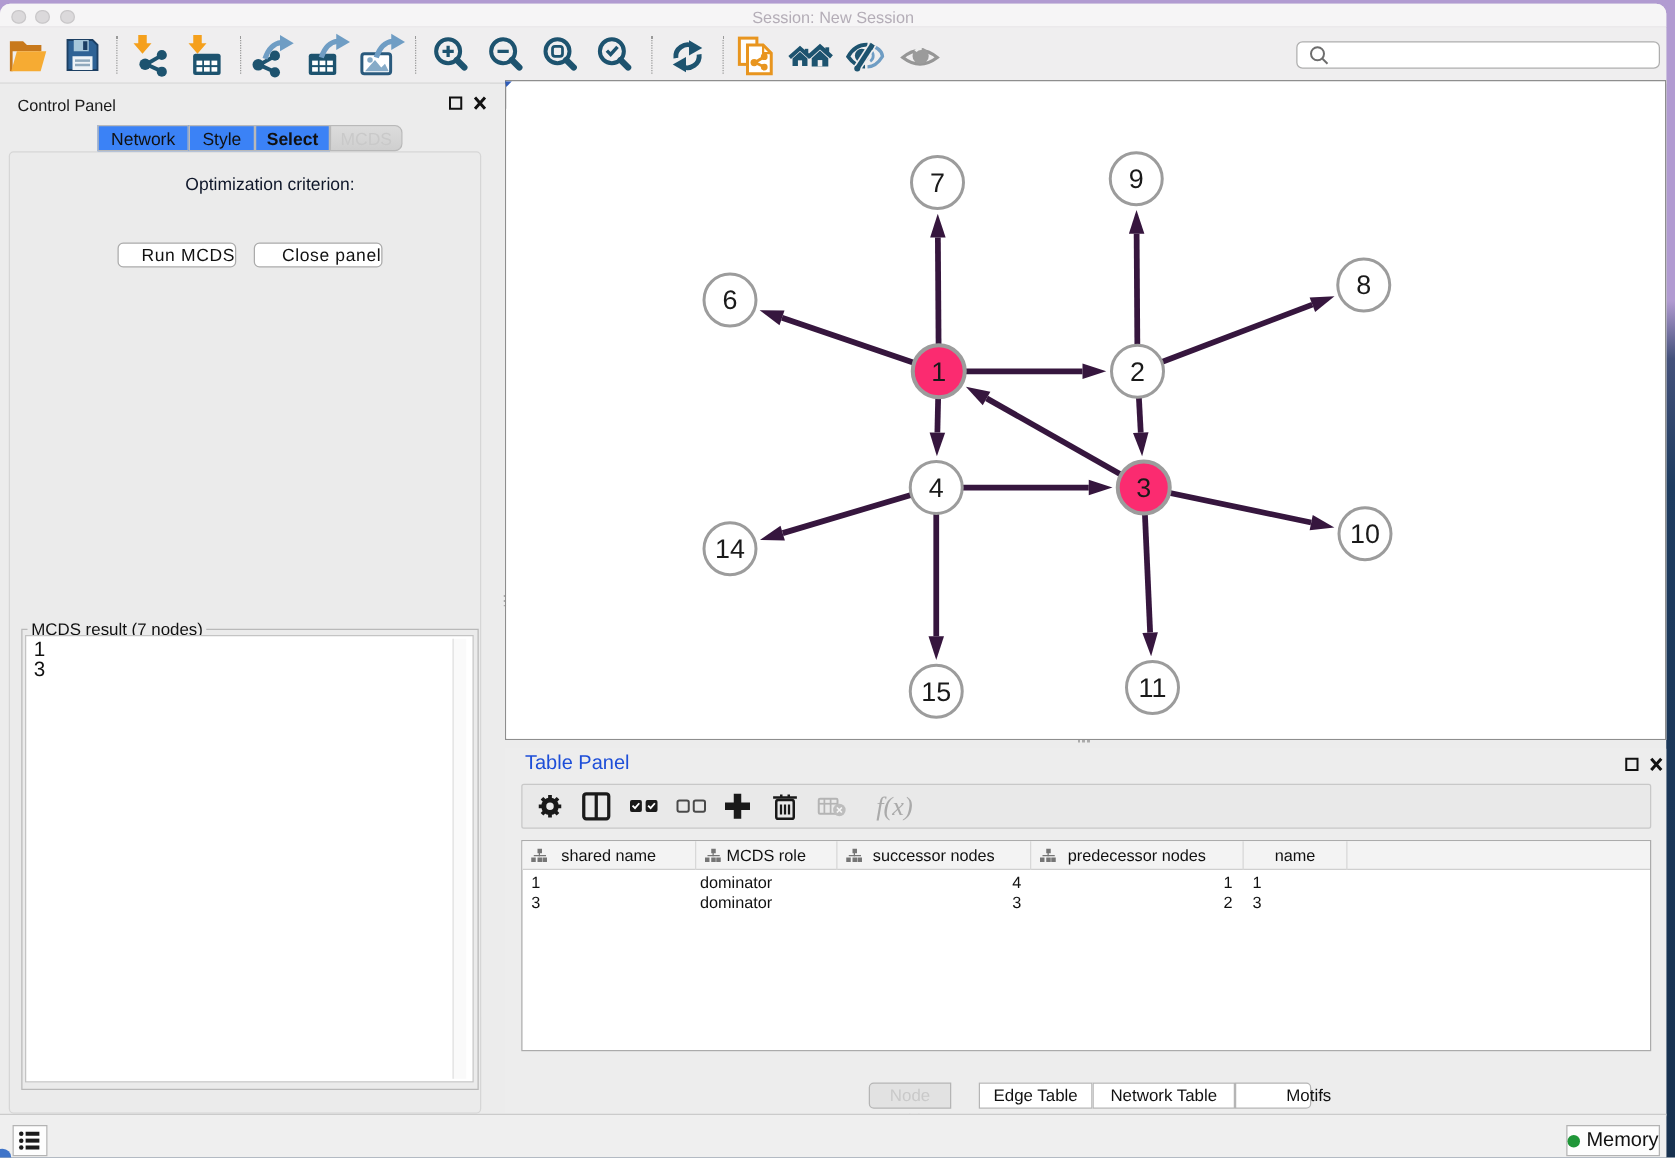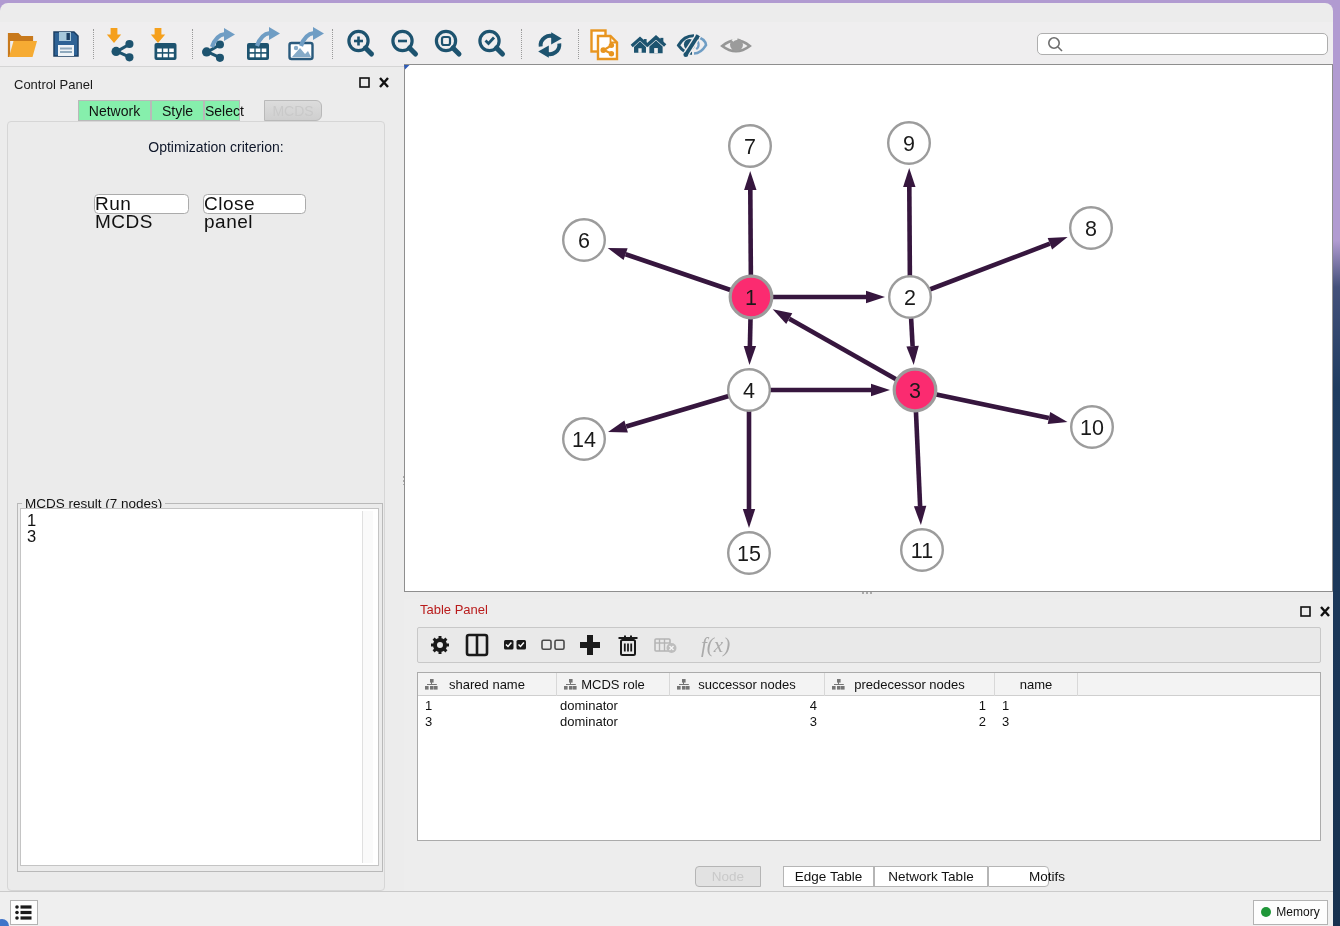--- a/index.html
+++ b/index.html
@@ -12,67 +12,73 @@
 .tl { position:absolute; top:4.5px; width:11.5px; height:11.5px; border-radius:50%; background:#dbd9db; border:1px solid #c9c7c9; }
 #wtitle { position:absolute; top:3px; width:100%; text-align:center; font-size:13px; color:#b4adb7; }
 
 #toolbar { position:absolute; left:0; top:19px; width:100%; height:45px; background:#efeeef; border-bottom:1px solid #d5d5d5; }
 .sep { position:absolute; top:7px; height:30px; width:0; border-left:1px dotted #9a9a9a; }
 #search { position:absolute; left:1037px; top:11px; width:291px; height:22px; background:#fff; border:1px solid #aeaeae; border-radius:5px; }
 
 #cpanel { position:absolute; left:0; top:64px; width:392px; height:829px; background:#ececec; }
 #cp-title { position:absolute; left:14px; top:10px; font-size:13px; color:#1a1a1a; }
 #cp-tabs { position:absolute; left:78px; top:33px; height:21px; }
-.tab { position:absolute; top:0; height:21px; background:#86efac; border:1px solid #b9b9b9; font-size:14px; color:#111; text-align:center; line-height:20px; }
+.tab { position:absolute; top:0; height:21px; background:#3b82f6; border:1px solid #b9b9b9; font-size:14px; color:#111; text-align:center; line-height:20px; }
 #tab-mcds { background:linear-gradient(#dcdcdc,#cfcfcf); color:#c9c9c9; border-radius:0 6px 6px 0; }
 #cp-inner { position:absolute; left:7px; top:54px; width:378px; height:770px; background:#ebebeb; border:1px solid #d6d6d6; border-radius:4px; }
 #opt-label { position:absolute; left:0; top:72px; width:100%; text-align:center; font-size:14px; color:#0f172a;padding-left:40px; }
 #opt-select { position:absolute; left:44px; top:95px; width:312px; height:20px; background:#fff; border:1px solid #a9a9a9; border-radius:4px; font-size:14px; color:#111; line-height:18px; padding-left:13px; }
-.btn { position:absolute; top:127px; height:20px; background:#fff; border:1px solid #ababab; border-radius:4.5px; font-size:19px; color:#111; text-align:left; line-height:18px; letter-spacing:0.5px; }
+.btn { position:absolute; top:127px; height:20px; background:#fff; border:1px solid #ababab; border-radius:4.5px; font-size:14px; color:#111; text-align:right; line-height:18px; letter-spacing:0.5px; }
 #fieldset { position:absolute; left:17px; top:436px; width:366px; height:369px; }
 #fs-legend { position:absolute; left:5px; top:-7px; background:#ebebeb; padding:0 3px; font-size:13.5px; color:#111; }
 #fs-box { position:absolute; left:0; top:0; width:100%; height:100%; border:1px solid #b9b9b9; }
 #fs-text { position:absolute; left:3px; top:5px; width:359px; height:358px; background:#fff; border:1px solid #c4c4c4; font-size:16.5px; color:#111; padding:3px 0 0 6px; line-height:16px; }
 #fs-scroll { position:absolute; right:5px; top:2px; width:11px; height:352px; background:#fafafa; border-left:1px solid #e0e0e0; }
 
 
 #netwin { position:absolute; left:404px; top:61px; width:929px; height:528px; border:1px solid #8e8e8e; background:#fff; }
 #nw-title { position:absolute; left:0; top:0; width:100%; height:22px; background:linear-gradient(#ececec,#d2d2d2); border-bottom:1px solid #aaa; }
 #nw-name { position:absolute; top:4px; width:100%; text-align:center; font-size:13px; color:#111; }
 #nw-canvas { position:absolute; left:0; top:22px; width:927px; height:504px; background:#fff; }
 
 #tpanel { position:absolute; left:404px; top:596px; width:929px; height:294px; background:#ededed; }
-#tp-title { position:absolute; left:16px; top:3px; font-size:13px; color:#b91c1c; }
+#tp-title { position:absolute; left:16px; top:3px; font-size:16px; color:#1d4ed8; }
 #tp-toolbar { position:absolute; left:13px; top:28px; width:904px; height:36px; background:#e9e9e9; border:1px solid #c8c8c8; border-radius:2px; }
 #tp-table { position:absolute; left:13px; top:73px; width:904px; height:169px; background:#fff; border:1px solid #ababab; }
 #tp-header { position:absolute; left:0; top:0; width:902px; height:23px; background:#f3f3f3; border-bottom:1px solid #cfcfcf; }
 .th { position:absolute; top:0; height:23px; border-right:1px solid #d8d8d8; font-size:13px; color:#111; text-align:center; line-height:23px; }
 .th .treeic { position:absolute; left:7px; top:6px; margin:0; }
 .td { position:absolute; font-size:13px; color:#111; height:16px; line-height:16px; }
 #tp-tabs { position:absolute; left:0; top:267px; width:100%; height:21px; }
 .btab { position:absolute; top:0; height:21px; background:#fff; border:1px solid #b5b5b5; font-size:13.5px; color:#111; text-align:center; line-height:20px; }
 
 #statusbar { position:absolute; left:0; top:888px; width:100%; height:35px; background:#efefef; border-top:1px solid #cbcbcb; }
 #listbtn { position:absolute; left:10px; top:8px; width:28px; height:25px; background:#fdfdfd; border:1px solid #b3b3b3; text-align:center; }
-#membtn { position:absolute; right:5px; top:8px; width:75px; height:25px; background:#fdfdfd; border:1px solid #b3b3b3; font-size:12px; color:#111; text-align:center; line-height:23px; }
+#membtn { position:absolute; right:5px; top:8px; width:75px; height:25px; background:#fdfdfd; border:1px solid #b3b3b3; font-size:16px; color:#111; text-align:center; line-height:23px; }
 #memdot { display:inline-block; width:10px; height:10px; border-radius:50%; background:#1f9638; margin-right:5px; vertical-align:-1px; }
 .treeic { display:inline-block; width:13px; height:11px; margin-right:6px; vertical-align:-1px;
   background:
     linear-gradient(#757575,#757575) 4.7px 0/3.6px 3.6px no-repeat,
     linear-gradient(#757575,#757575) 0 7px/3.6px 3.6px no-repeat,
     linear-gradient(#757575,#757575) 4.7px 7px/3.6px 3.6px no-repeat,
     linear-gradient(#757575,#757575) 9.4px 7px/3.6px 3.6px no-repeat,
     linear-gradient(#757575,#757575) 1.6px 4.8px/9.8px 1.3px no-repeat,
     linear-gradient(#757575,#757575) 6px 3px/1.3px 3px no-repeat; }
 #opt-chevron { position:absolute; right:10px; top:3px; }
 </style>
 </head>
 <body>
 <div id="bl-dot"></div>
 <div id="app">
+  <div id="titlebar">
+    <div class="tl" style="left:9px;"></div>
+    <div class="tl" style="left:28px;"></div>
+    <div class="tl" style="left:48px;"></div>
+    <div id="wtitle">Session: New Session</div>
+  </div>
   <div id="toolbar">
     <svg id="tbsvg" width="1340" height="45" style="position:absolute;left:0;top:0;">
 <g transform="translate(23,23)">
 <path d="M -14,-11 L -5,-11 L -2,-8 L 9,-8 L 9,-4 L -14,-4 Z" fill="#c8791c"></path>
 <path d="M -14,12 L -14,-11 L -5,-11 L -2,-8 L 9,-8 L 9,-4" fill="none" stroke="#c8791c" stroke-width="2.2"></path>
 <path d="M -14,12 L -9.5,-4 L 14,-4 L 9.5,12 Z" fill="#f6ab33"></path>
 </g>
 <g transform="translate(66,22)">
 <path d="M -12,-12 L 8,-12 L 12,-8 L 12,12 L -12,12 Z" fill="#2e6295" stroke="#1c3f63" stroke-width="1.5"></path>
 <path d="M -7,-12 L 5,-12 L 5,-3 L -7,-3 Z" fill="#a6c7da"></path>
@@ -222,21 +228,21 @@
   <div id="cpanel">
     <div id="cp-title">Control Panel</div>
     <svg width="40" height="16" style="position:absolute;left:358px;top:9px;">
         <rect x="2" y="2" width="9" height="9" fill="none" stroke="#111" stroke-width="1.6"></rect>
         <path d="M 22,2 L 30,11 M 30,2 L 22,11" stroke="#111" stroke-width="2.4"></path>
       </svg>
     <div id="cp-inner"></div>
     <div id="cp-tabs">
       <div class="tab" style="left:0; width:73px;">Network</div>
       <div class="tab" style="left:73px; width:53px;">Style</div>
-      <div class="tab" style="left:126px; width:36px;">Select</div>
+      <div class="tab" style="left:126px; width:60px;font-weight:bold;">Select</div>
       <div class="tab" id="tab-mcds" style="left:186px; width:58px;">MCDS</div>
     </div>
     <div id="opt-label">Optimization criterion:</div>
     <div class="btn" style="left:94px; width:95px;">Run MCDS</div>
     <div class="btn" style="left:203px; width:103px;">Close panel</div>
     <div id="fieldset">
       <div id="fs-box"></div>
       <div id="fs-legend">MCDS result (7 nodes)</div>
       <div id="fs-text">1<br>3<div id="fs-scroll"></div></div>
     </div>

